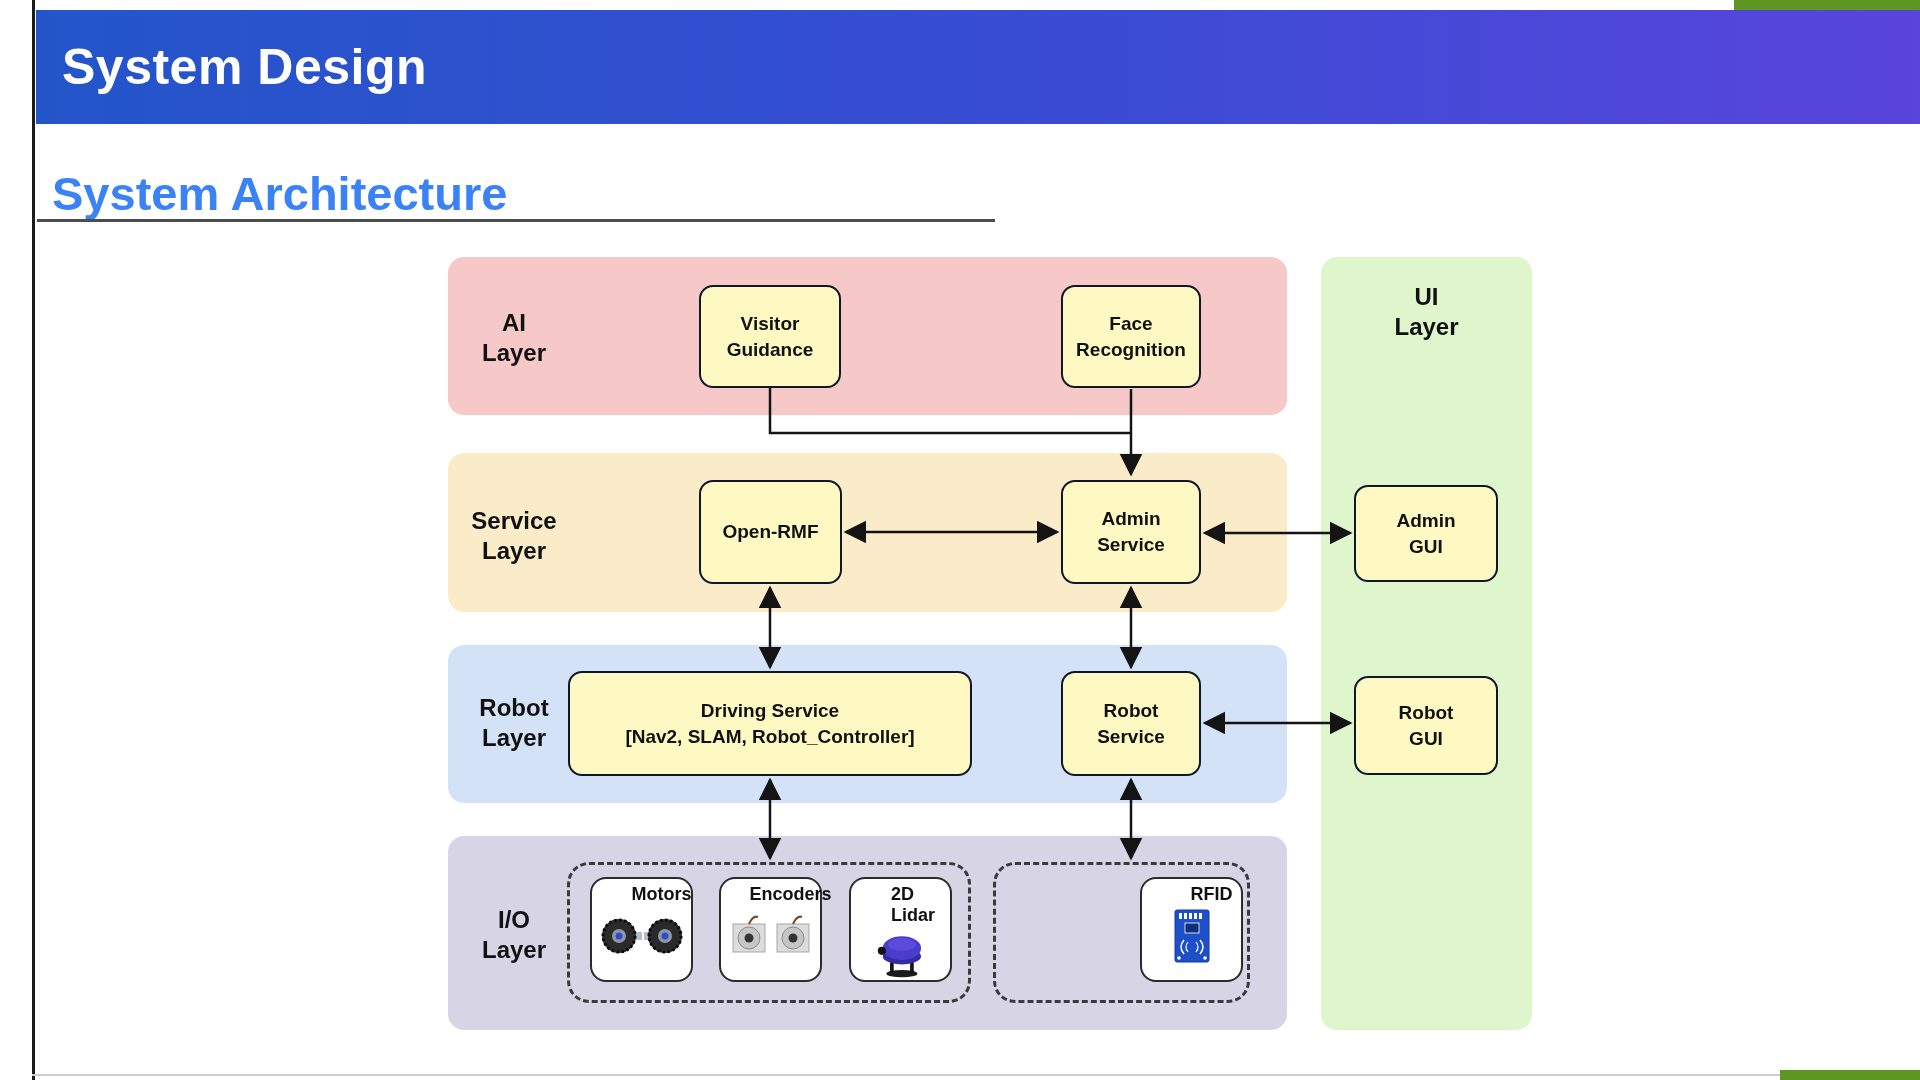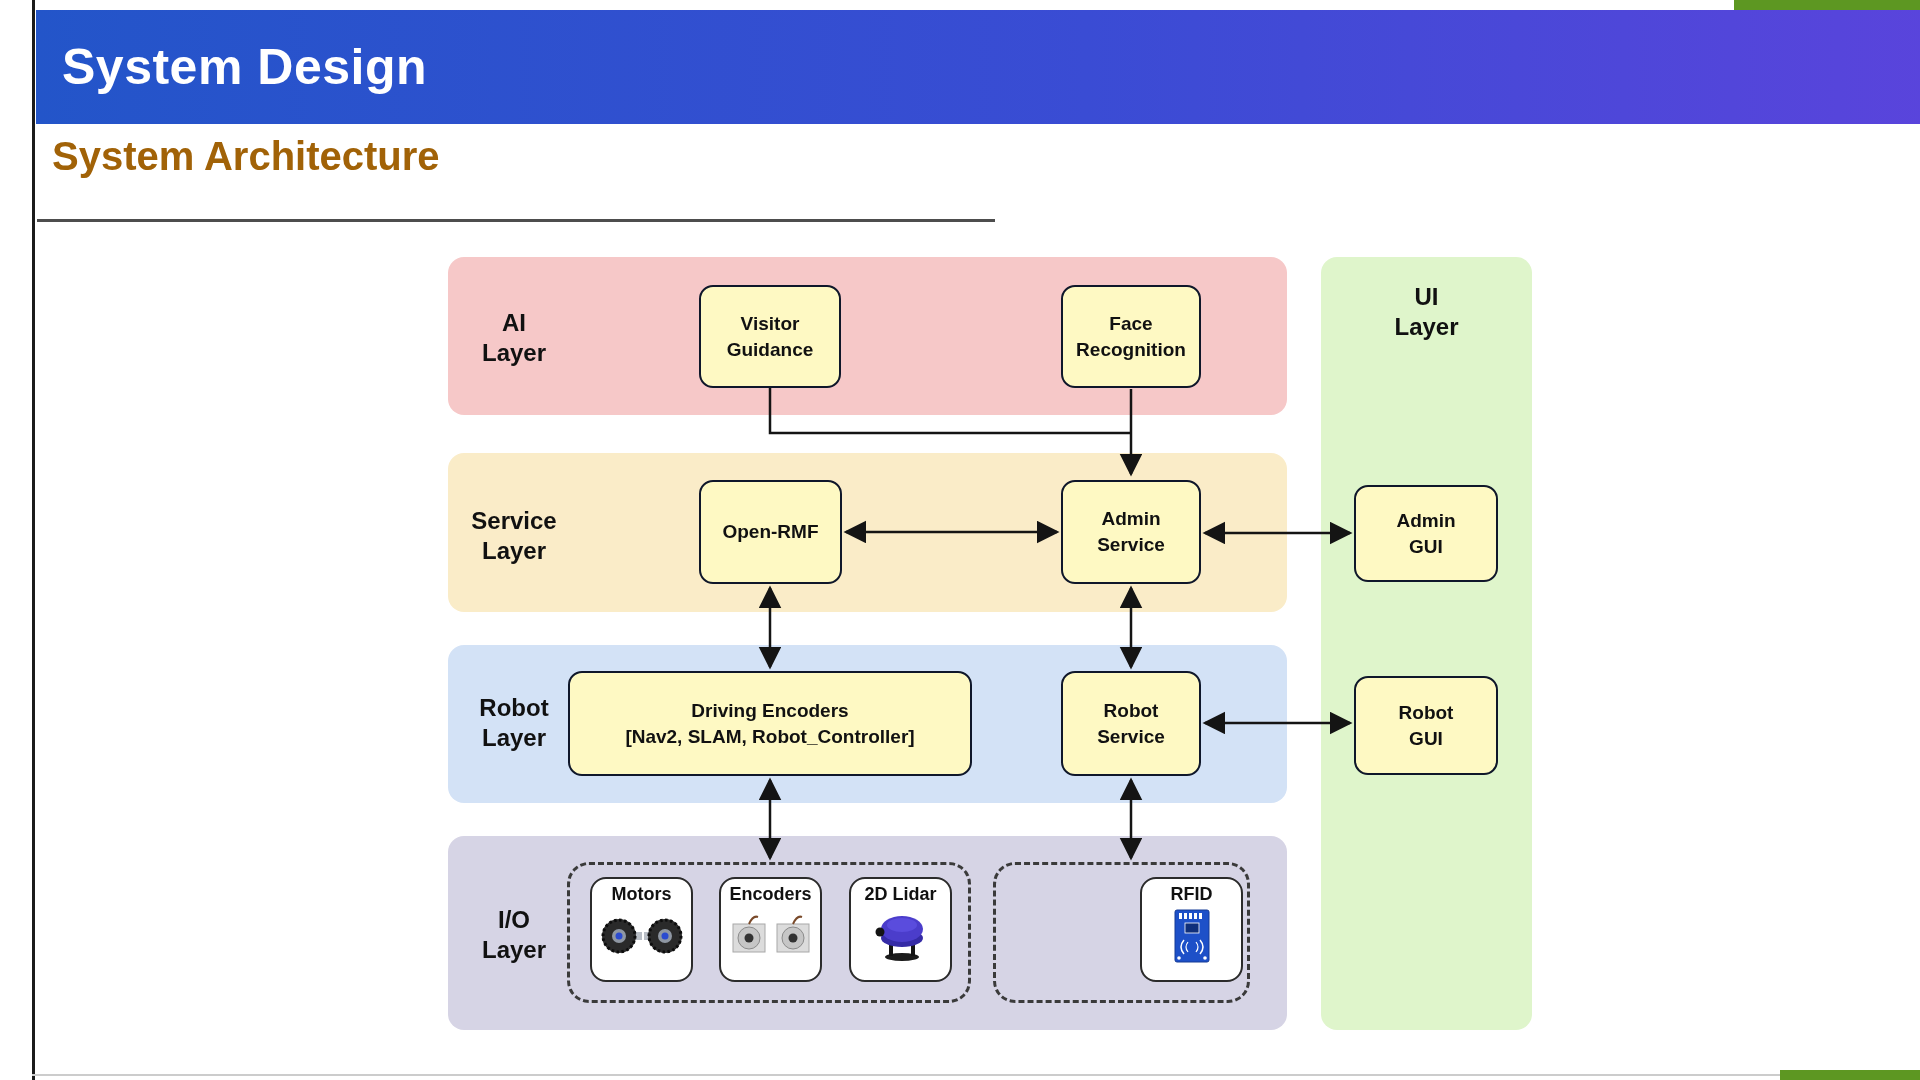--- a/index.html
+++ b/index.html
@@ -15,21 +15,21 @@
   .strip-right-green{ position:absolute; left:1908px; top:0; width:12px; height:1080px; background:#5d9722; }
   .rule-bottom      { position:absolute; left:0; top:1074px; width:1920px; height:2px; background:#cccccc; }
   .bar-bottom-green { position:absolute; left:1748px; top:1070px; width:172px; height:10px; background:#5d9722; }
 
   
   .header { position:absolute; left:4px; top:10px; width:1910px; height:114px;
             background:linear-gradient(90deg,#2355c9 0%, #3a4cd4 55%, #5a44dc 100%);
             display:flex; align-items:center; }
   .header .title { color:#ffffff; font-size:50px; font-weight:bold; padding-left:26px; letter-spacing:0.5px; }
 
-  .heading { position:absolute; left:20px; top:134px; font-size:40px; font-weight:bold; color:#a16207; }
+  .heading { position:absolute; left:20px; top:166px; font-size:47px; font-weight:bold; color:#3b82f6; }
   .heading-rule { position:absolute; left:5px; top:219px; width:958px; height:3px; background:#4d4d4d; }
 
   
   .panel { position:absolute; border-radius:16px; }
   .panel-ai      { left:416px; top:257px; width:839px; height:158px; background:#f6c8c8; }
   .panel-service { left:416px; top:453px; width:839px; height:159px; background:#faecc8; }
   .panel-robot   { left:416px; top:645px; width:839px; height:158px; background:#d3e2f6; }
   .panel-io      { left:416px; top:836px; width:839px; height:194px; background:#d6d4e5; }
   .panel-ui      { left:1289px; top:257px; width:211px; height:773px; background:#dff5cb; }
 
@@ -58,21 +58,21 @@
   .n-robotgui{ left:1322px; top:676px; width:144px; height:99px; }
 
   
   .io-group { position:absolute; border:3px dashed #3a3a3a; border-radius:22px; }
   .g1 { left:535px; top:862px; width:404px; height:141px; }
   .g2 { left:961px; top:862px; width:257px; height:141px; }
 
   .io-item { position:absolute; top:877px; width:103px; height:105px; background:#ffffff;
              border:2px solid #2b2b2b; border-radius:16px; display:flex; flex-direction:column;
              align-items:center; padding-top:5px; }
-  .io-item .io-label { font-size:18px; font-weight:bold; color:#111111; }
+  .io-item .io-label { font-size:18px; font-weight:bold; color:#111111;padding-left:40px; }
   .io-item .io-img { margin-top:3px; }
   .i-motors   { left:558px; }
   .i-encoders { left:687px;align-items:center; }
   .i-lidar    { left:817px; }
   .i-camera   { left:983px; }
   .i-rfid     { left:1108px; }
 </style>
 </head>
 <body>
 
@@ -132,21 +132,21 @@
 
   <div class="node n-visitor">Visitor
 Guidance</div>
   <div class="node n-openrmf">Open-RMF</div>
   <div class="node n-face">Face
 Recognition</div>
   <div class="node n-admin">Admin
 Service</div>
   <div class="node n-admingui">Admin
 GUI</div>
-  <div class="node n-driving">Driving Encoders
+  <div class="node n-driving">Driving Service
 [Nav2, SLAM, Robot_Controller]</div>
   <div class="node n-robotsvc">Robot
 Service</div>
   <div class="node n-robotgui">Robot
 GUI</div>
 
   <div class="io-group g1"></div>
   <div class="io-group g2"></div>
 
   <div class="io-item i-motors">

